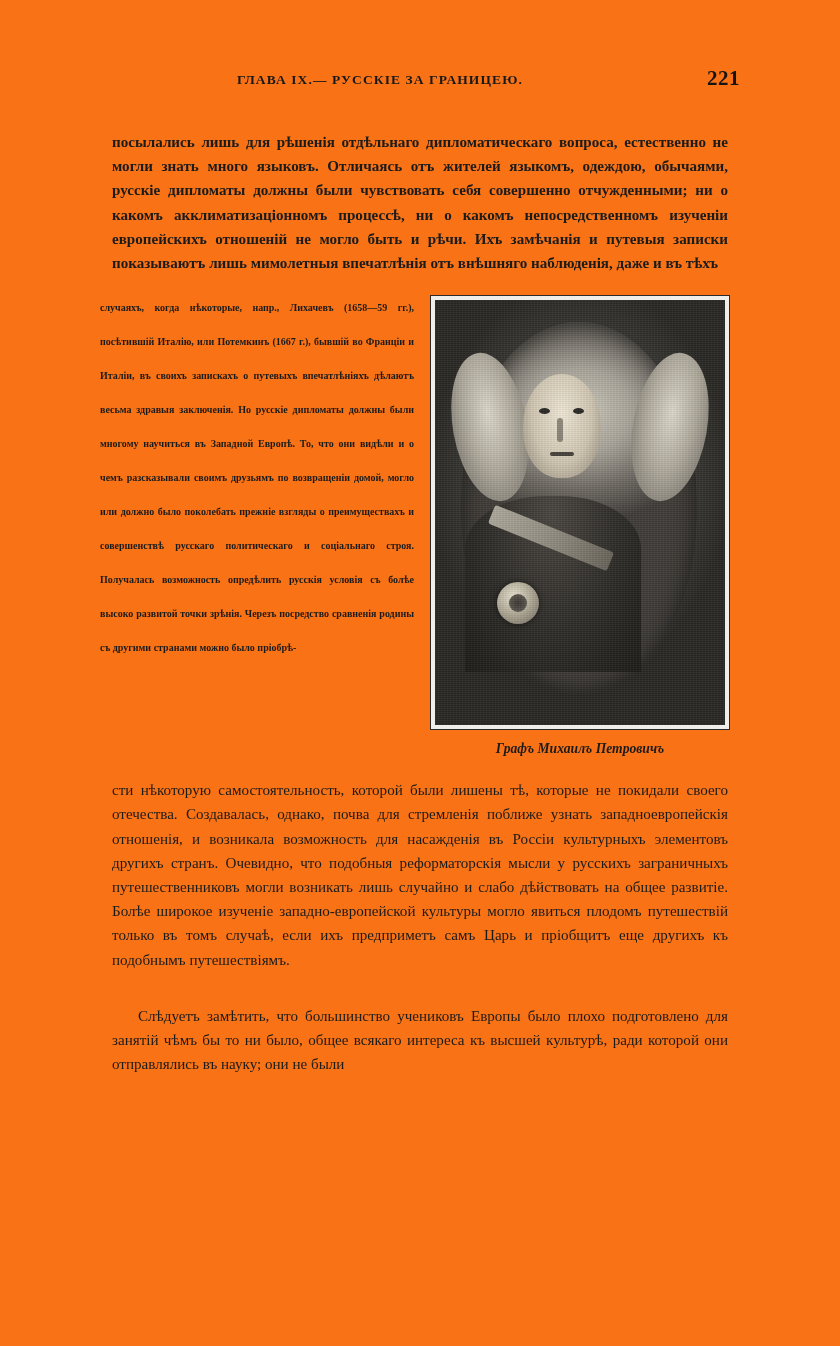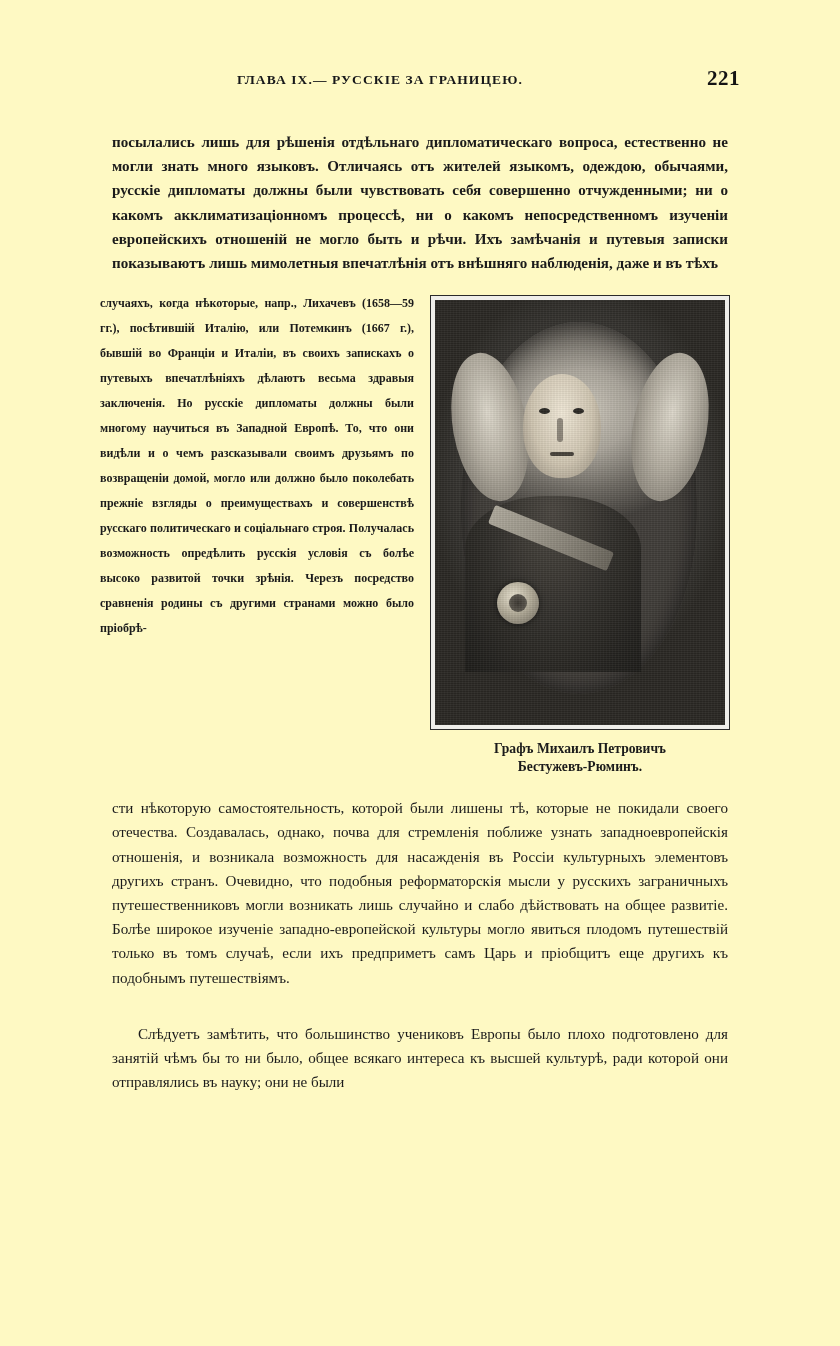--- a/index.html
+++ b/index.html
@@ -4,21 +4,21 @@
 <style>
   html, body {
     margin: 0;
     padding: 0;
     background: #ffffff;
   }
   .page {
     position: relative;
     width: 840px;
     height: 1346px;
-    background: #fef9c3;
+    background: #f97316;
     overflow: hidden;
     font-family: "Liberation Serif", serif;
     color: #1a1a1a;
   }
   
   .runhead {
     position: absolute;
     left: 100px;
     top: 72px;
     width: 640px;
@@ -72,20 +72,21 @@
     font-weight: bold;
   }
   
   .wrap-zone {
     position: relative;
   }
   .figure {
     float: right;
     width: 310px;
     margin: 4px 0 8px 16px;
+    font-style: italic;
   }
   .figure-frame {
     width: 300px;
     height: 435px;
     border: 1px solid #2a2a2a;
     padding: 3px;
     background: #efeeea;
     box-sizing: border-box;
     position: relative;
   }
@@ -211,22 +212,22 @@
     margin-top: 10px;
     text-align: center;
     font-size: 13.6px;
     line-height: 18px;
     font-weight: bold;
     color: #1b1b1b;
   }
   .caption-line { display: block; }
 
   .wrap-text {
-    font-size: 12px;
-    line-height: 25px;
+    font-size: 10px;
+    line-height: 34px;
     text-align: justify;
     font-weight: bold;
     color: #1b1b1b;
   }
   .after-figure {
     clear: both;
   }
   .spacer-8 { height: 8px; }
   .spacer-4 { height: 4px; }
 
@@ -263,21 +264,20 @@
             <div class="face"></div>
             <div class="eye l"></div>
             <div class="eye r"></div>
             <div class="nose"></div>
             <div class="mouth"></div>
             <div class="grain"></div>
           </div>
         </div>
         <div class="figure-caption">
           <span class="caption-line">Графъ Михаилъ Петровичъ</span>
-          <span class="caption-line">Бестужевъ-Рюминъ.</span>
         </div>
       </div>
 
       <div class="wrap-text">случаяхъ, когда нѣкоторые, напр., Лихачевъ (1658—59 гг.), посѣтившій Италію, или Потемкинъ (1667 г.), бывшій во Франціи и Италіи, въ своихъ запискахъ о путевыхъ впечатлѣніяхъ дѣлаютъ весьма здравыя заключенія. Но русскіе дипломаты должны были многому научиться въ Западной Европѣ. То, что они видѣли и о чемъ разсказывали своимъ друзьямъ по возвращеніи домой, могло или должно было поколебать прежніе взгляды о преимуществахъ и совершенствѣ русскаго политическаго и соціальнаго строя. Получалась возможность опредѣлить русскія условія съ болѣе высоко развитой точки зрѣнія. Черезъ посредство сравненія родины съ другими странами можно было пріобрѣ-</div>
 
       <div class="after-figure"></div>
     </div>
 
     <p class="para">сти нѣкоторую самостоятельность, которой были лишены тѣ, которые не покидали своего отечества. Создавалась, однако, почва для стремленія поближе узнать западноевропейскія отношенія, и возникала возможность для насажденія въ Россіи культурныхъ элементовъ другихъ странъ. Очевидно, что подобныя реформаторскія мысли у русскихъ заграничныхъ путешественниковъ могли возникать лишь случайно и слабо дѣйствовать на общее развитіе. Болѣе широкое изученіе западно-европейской культуры могло явиться плодомъ путешествій только въ томъ случаѣ, если ихъ предприметъ самъ Царь и пріобщитъ еще другихъ къ подобнымъ путешествіямъ.</p>
 

